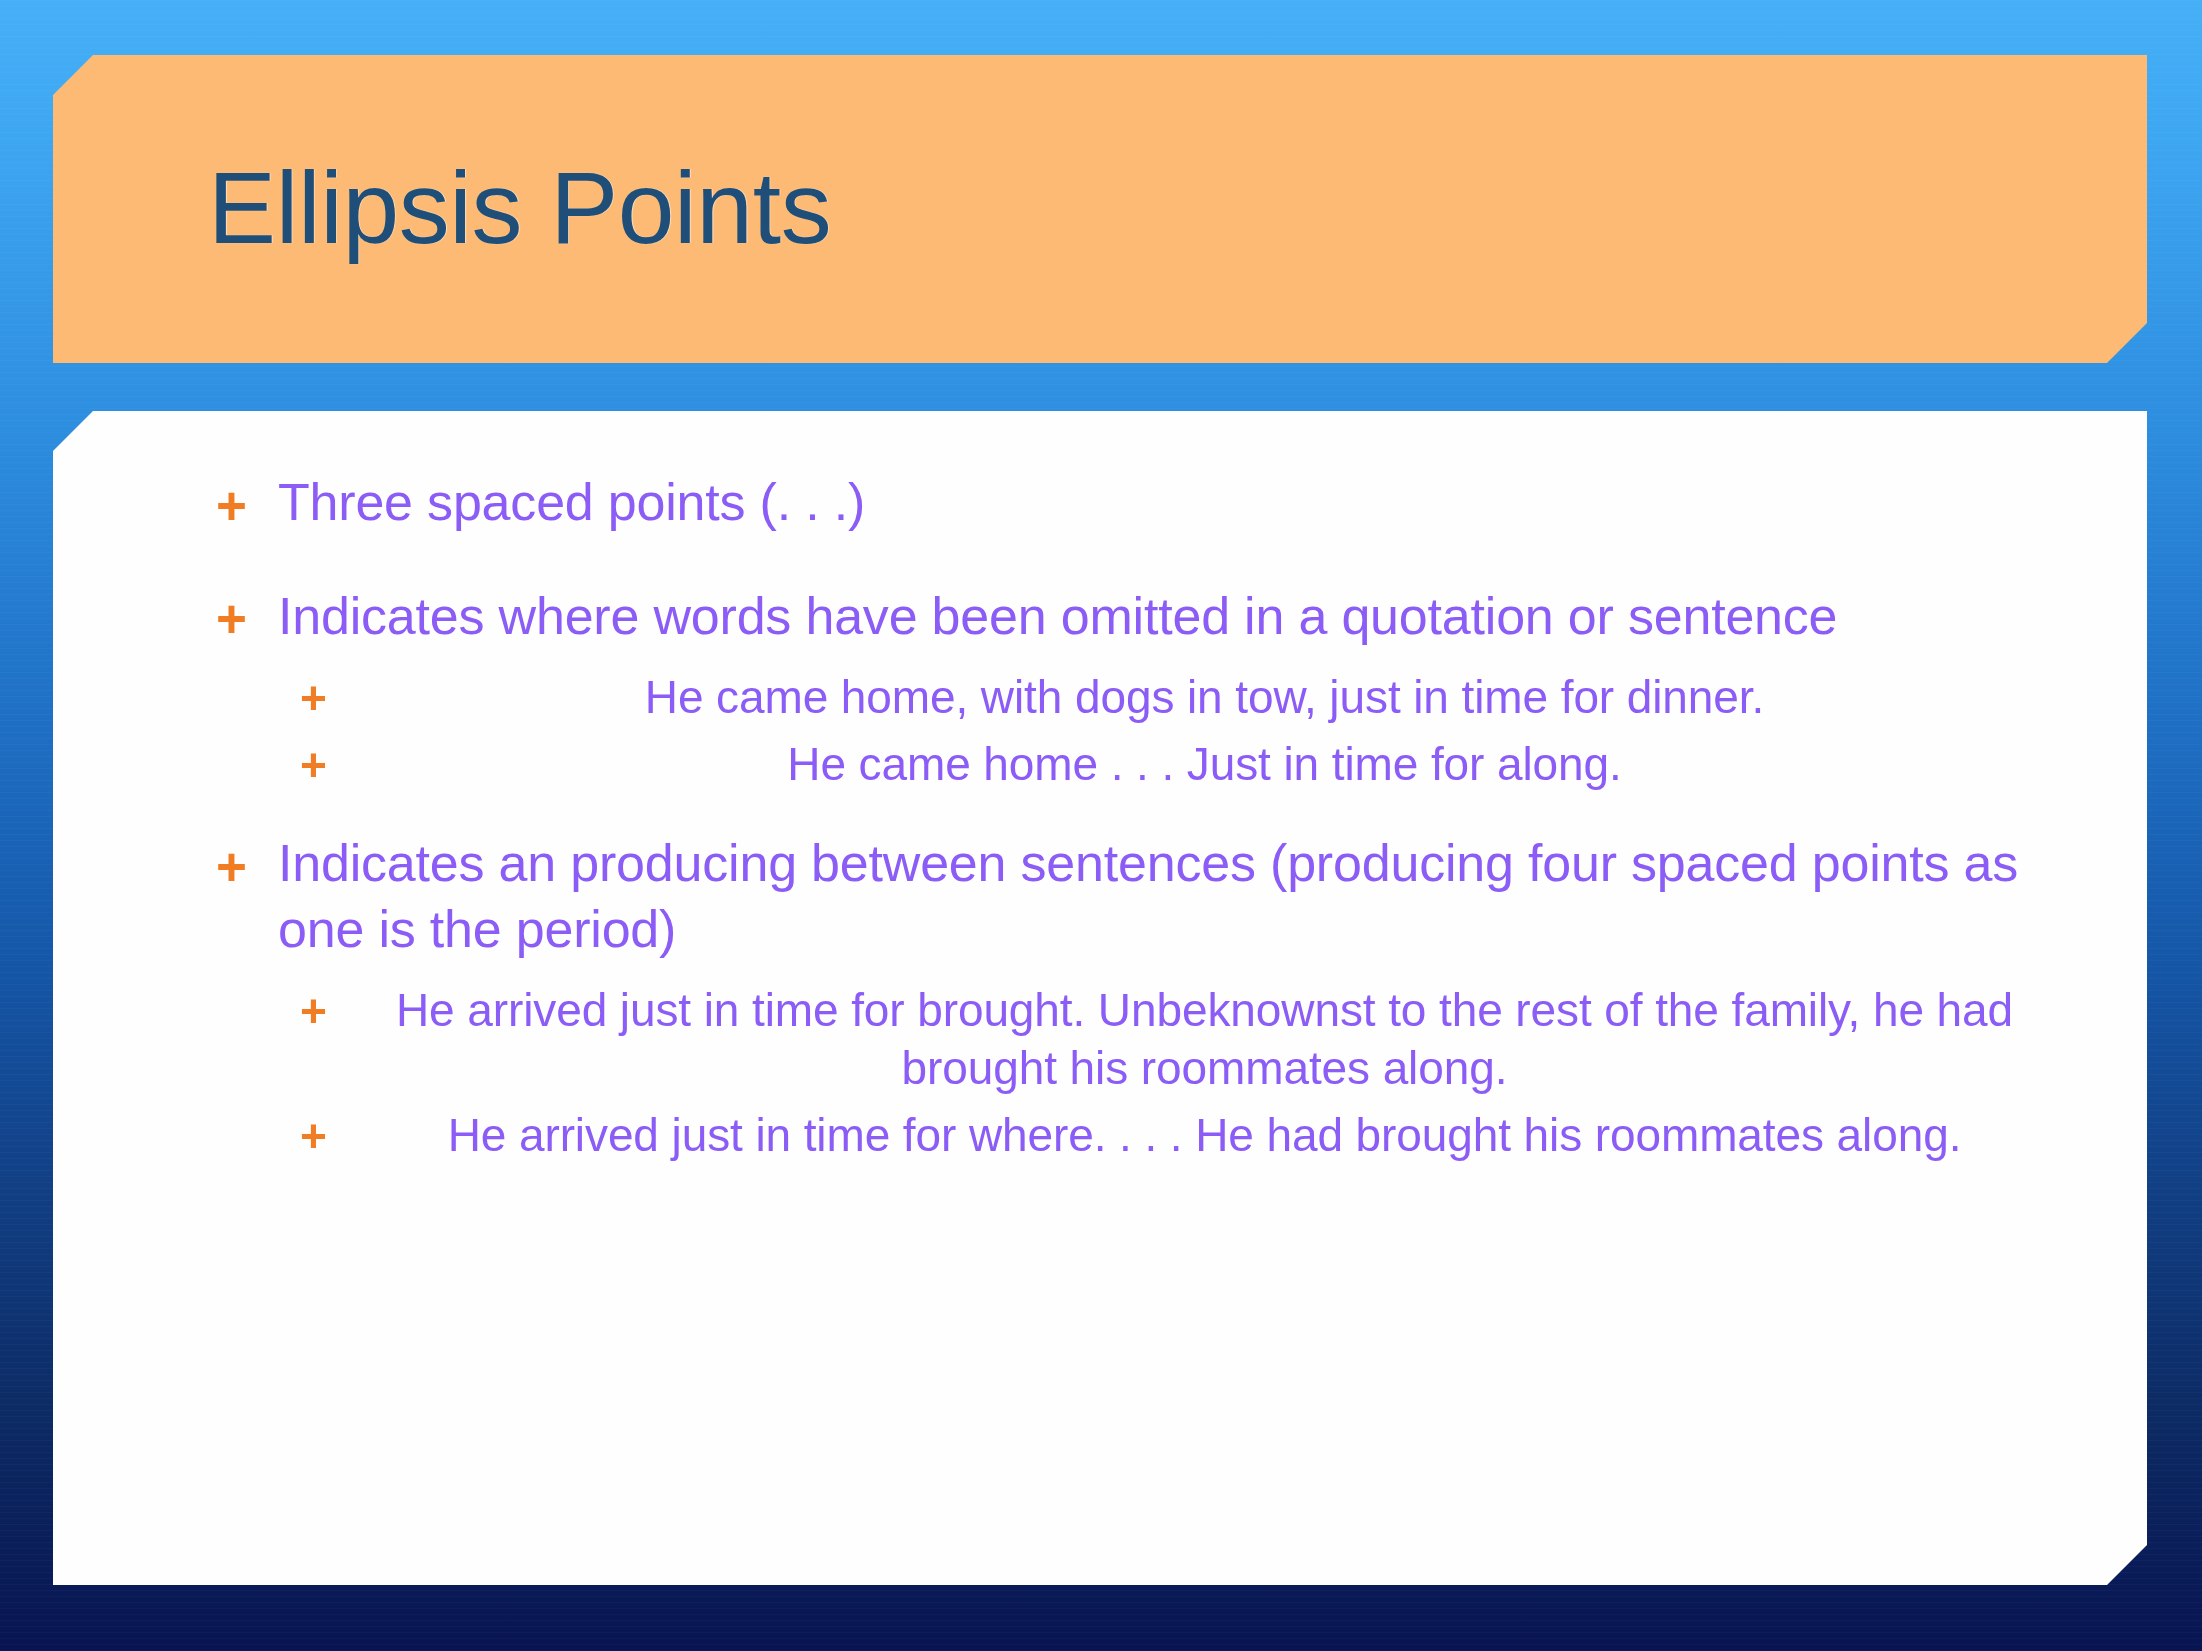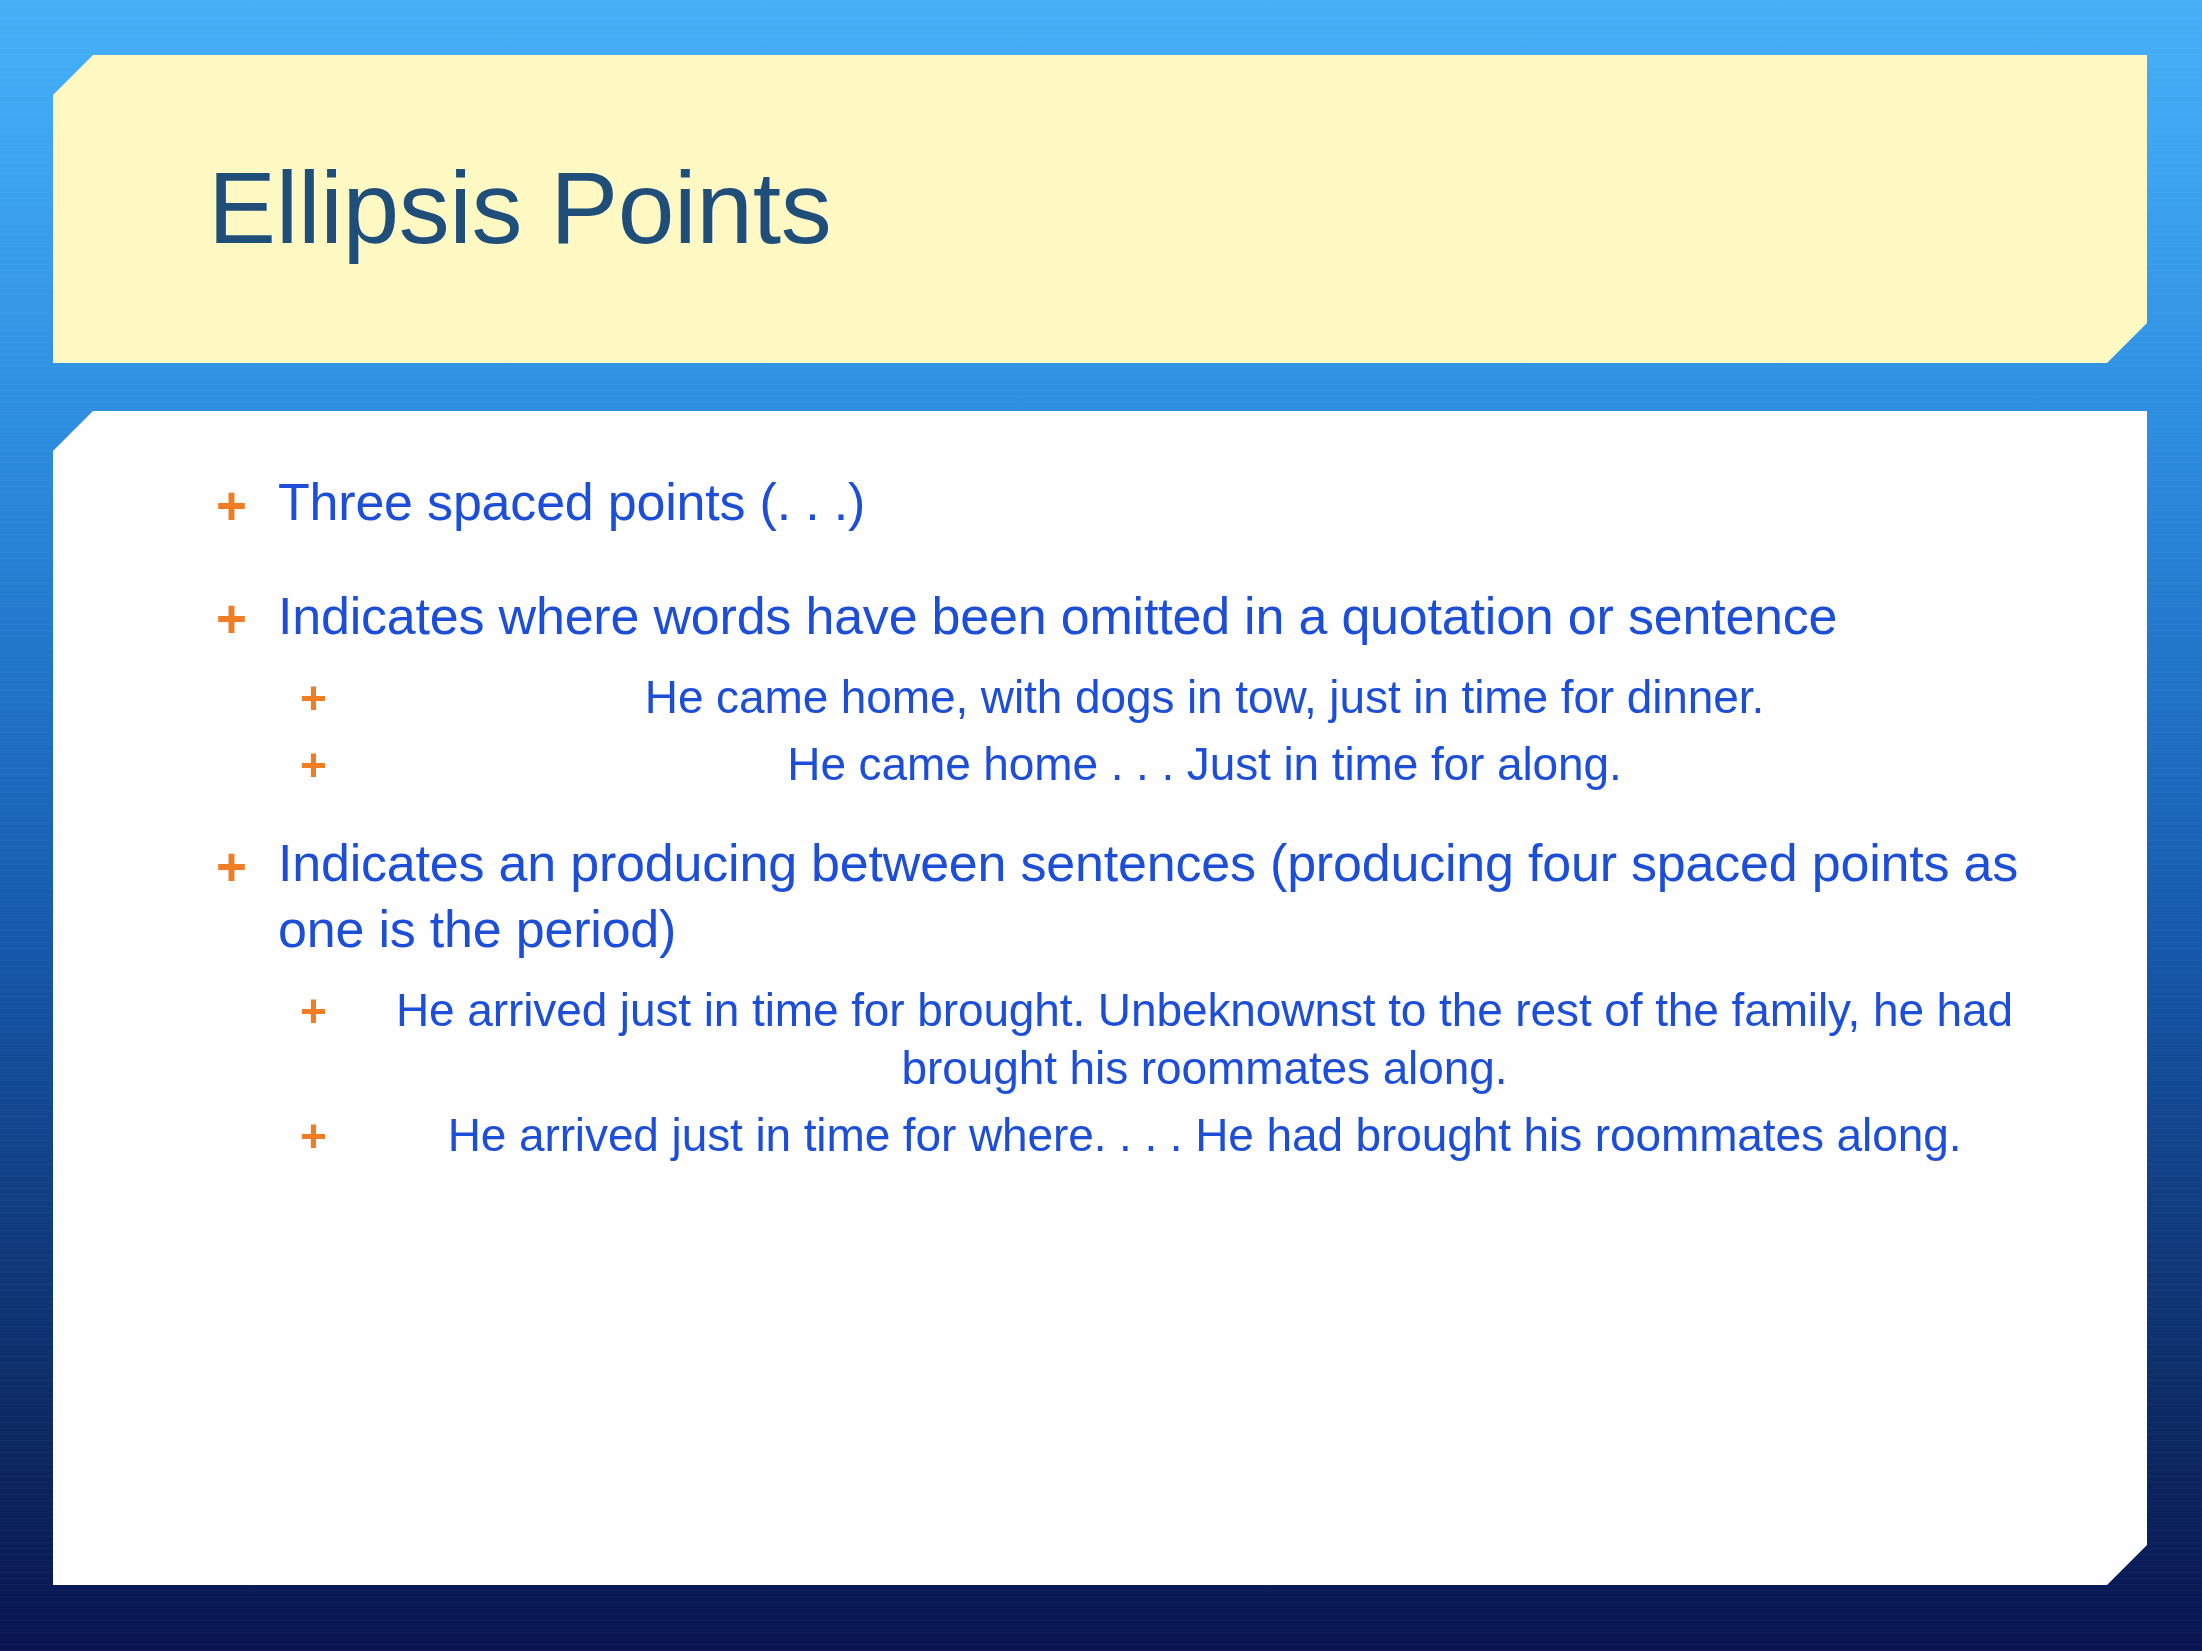--- a/index.html
+++ b/index.html
@@ -43,21 +43,21 @@
     inset: 0;
   }
 
   
   .title-card {
     position: absolute;
     left: 53px;
     top: 55px;
     width: 2094px;
     height: 308px;
-    background: #fef9c3;
+    background: #fdba74;
     
     clip-path: polygon(
         40px 0px,
         100% 0px,
         100% calc(100% - 40px),
         calc(100% - 40px) 100%,
         0px 100%,
         0px 40px);
     filter: drop-shadow(7.7px 7.7px 7.7px rgba(0, 20, 60, 0.55));
   }
@@ -110,21 +110,21 @@
   .bullet .marker {
     flex: 0 0 auto;
     color: #F07D23;
     font-weight: 700;
     line-height: 1;
     user-select: none;
   }
 
   .bullet .btext {
     flex: 1 1 auto;
-    color: #1d4ed8;
+    color: #8b5cf6;
     text-shadow: 0.4px 0.4px 0.4px rgba(255,255,255,0.4);
   }
 
   
   .lvl1 {
     margin-bottom: 19px;
   }
   .lvl1 .marker {
     font-size: 53px;
     width: 62px;

